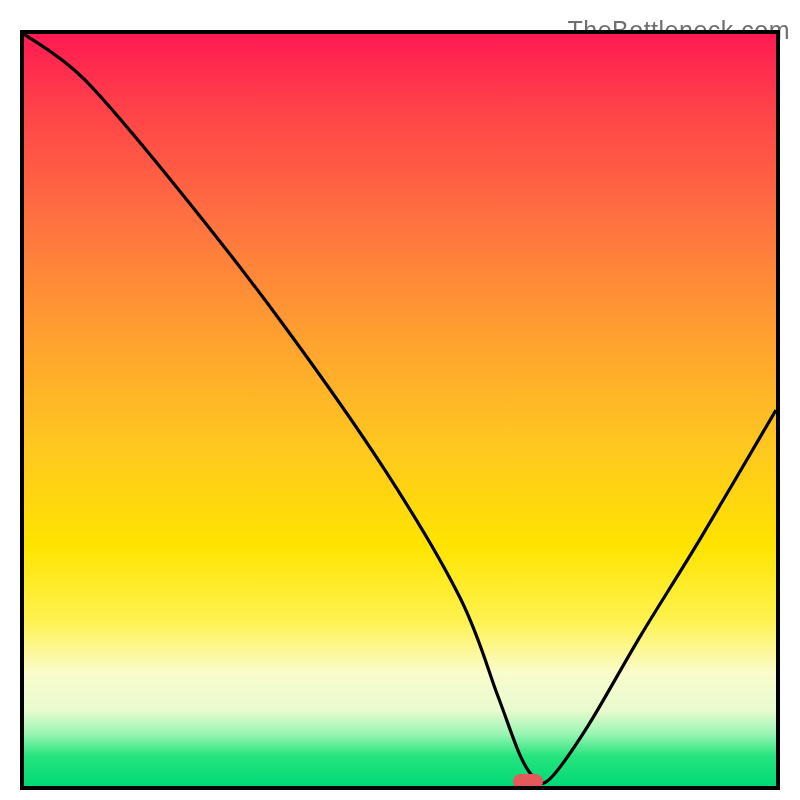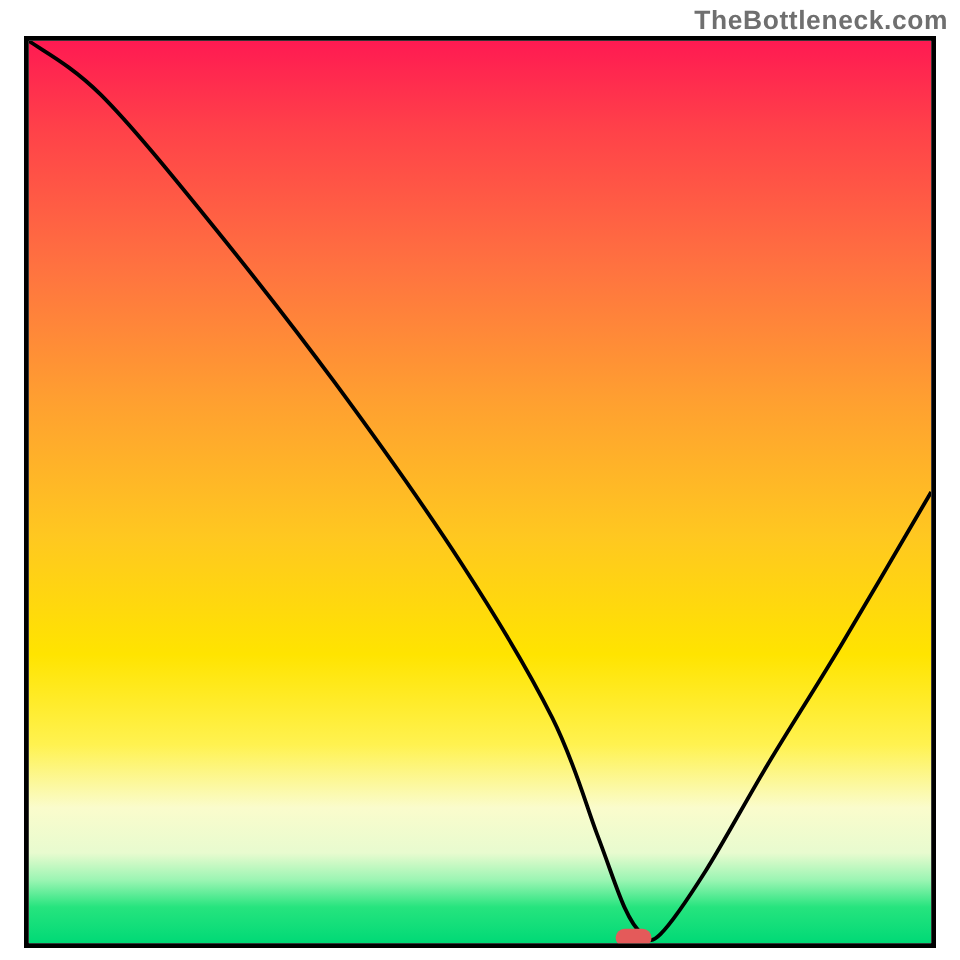--- a/index.html
+++ b/index.html
@@ -10,24 +10,24 @@
     background: #ffffff;
     font-family: Arial, Helvetica, sans-serif;
   }
   .page {
     width: 800px;
     height: 800px;
     position: relative;
   }
   .attribution {
     position: absolute;
-    top: 4px;
+    top: 16px;
     right: 10px;
-    font-size: 22px;
-    font-weight: 700;
+    font-size: 25px;
+    font-weight: 400;
     color: #6f6f6f;
     letter-spacing: 0.5px;
   }
   .plot-frame {
     position: absolute;
     left: 20px;
     top: 30px;
     width: 760px;
     height: 760px;
     border: 4px solid #000;

